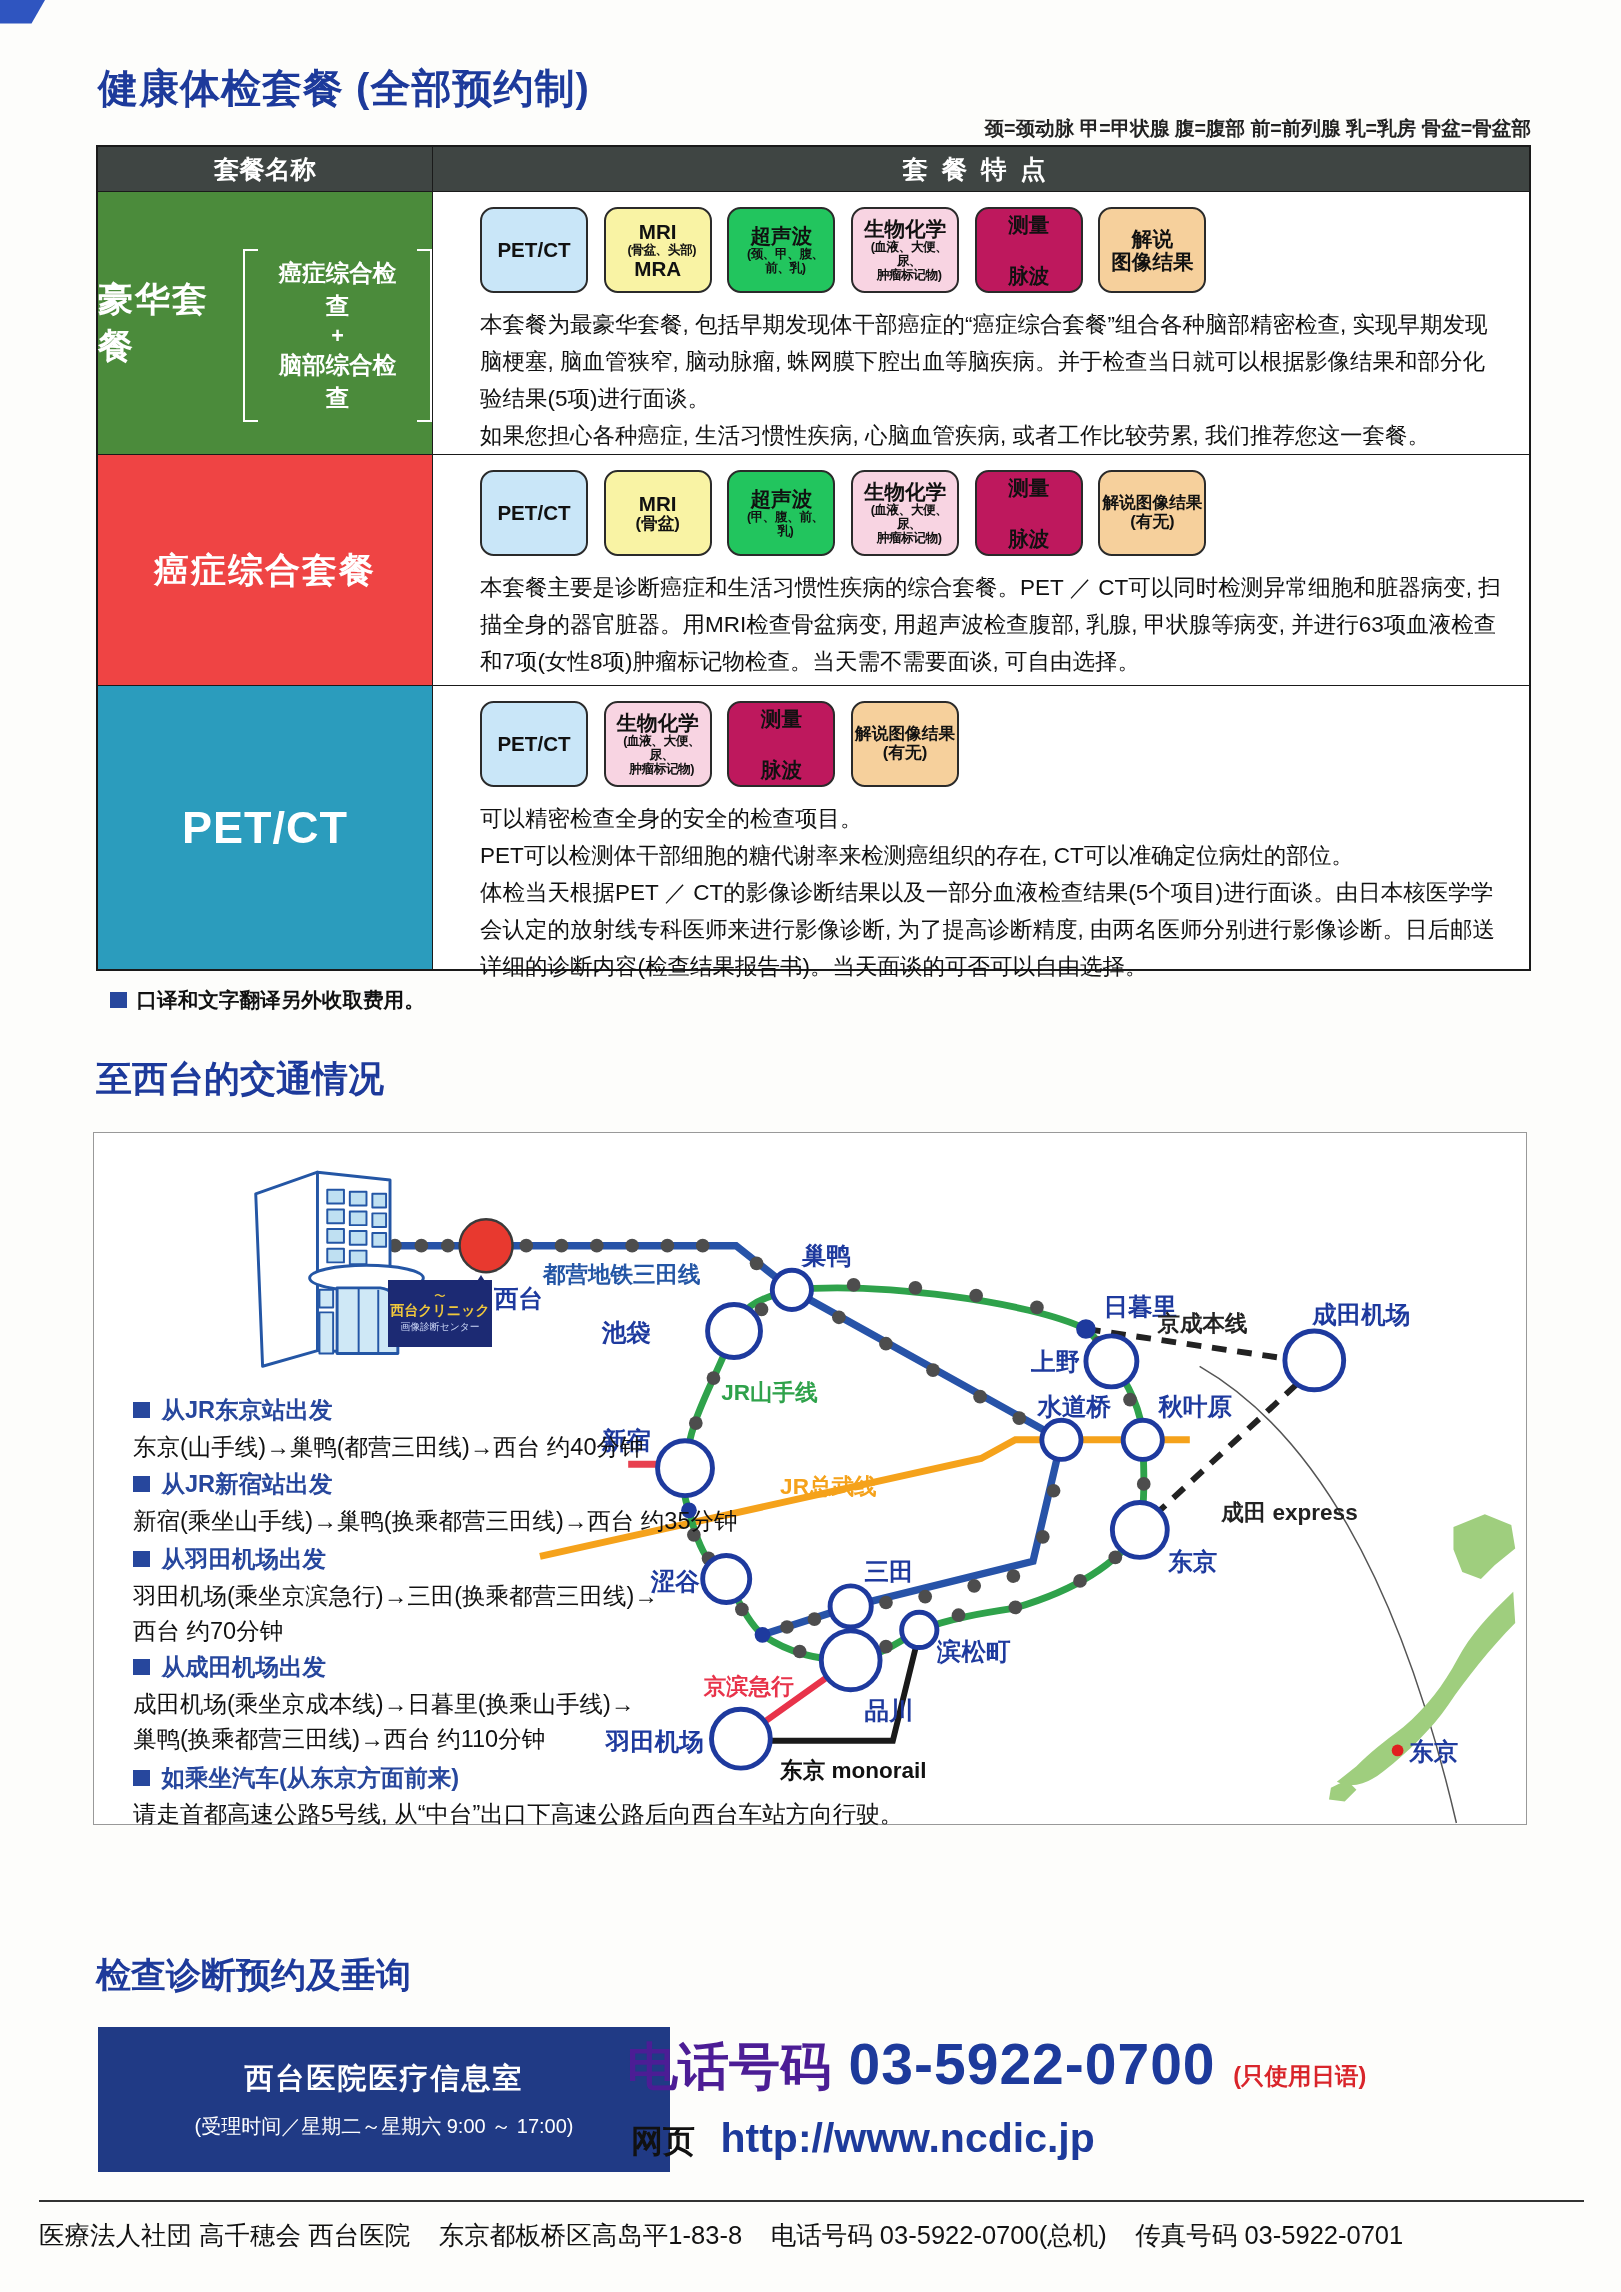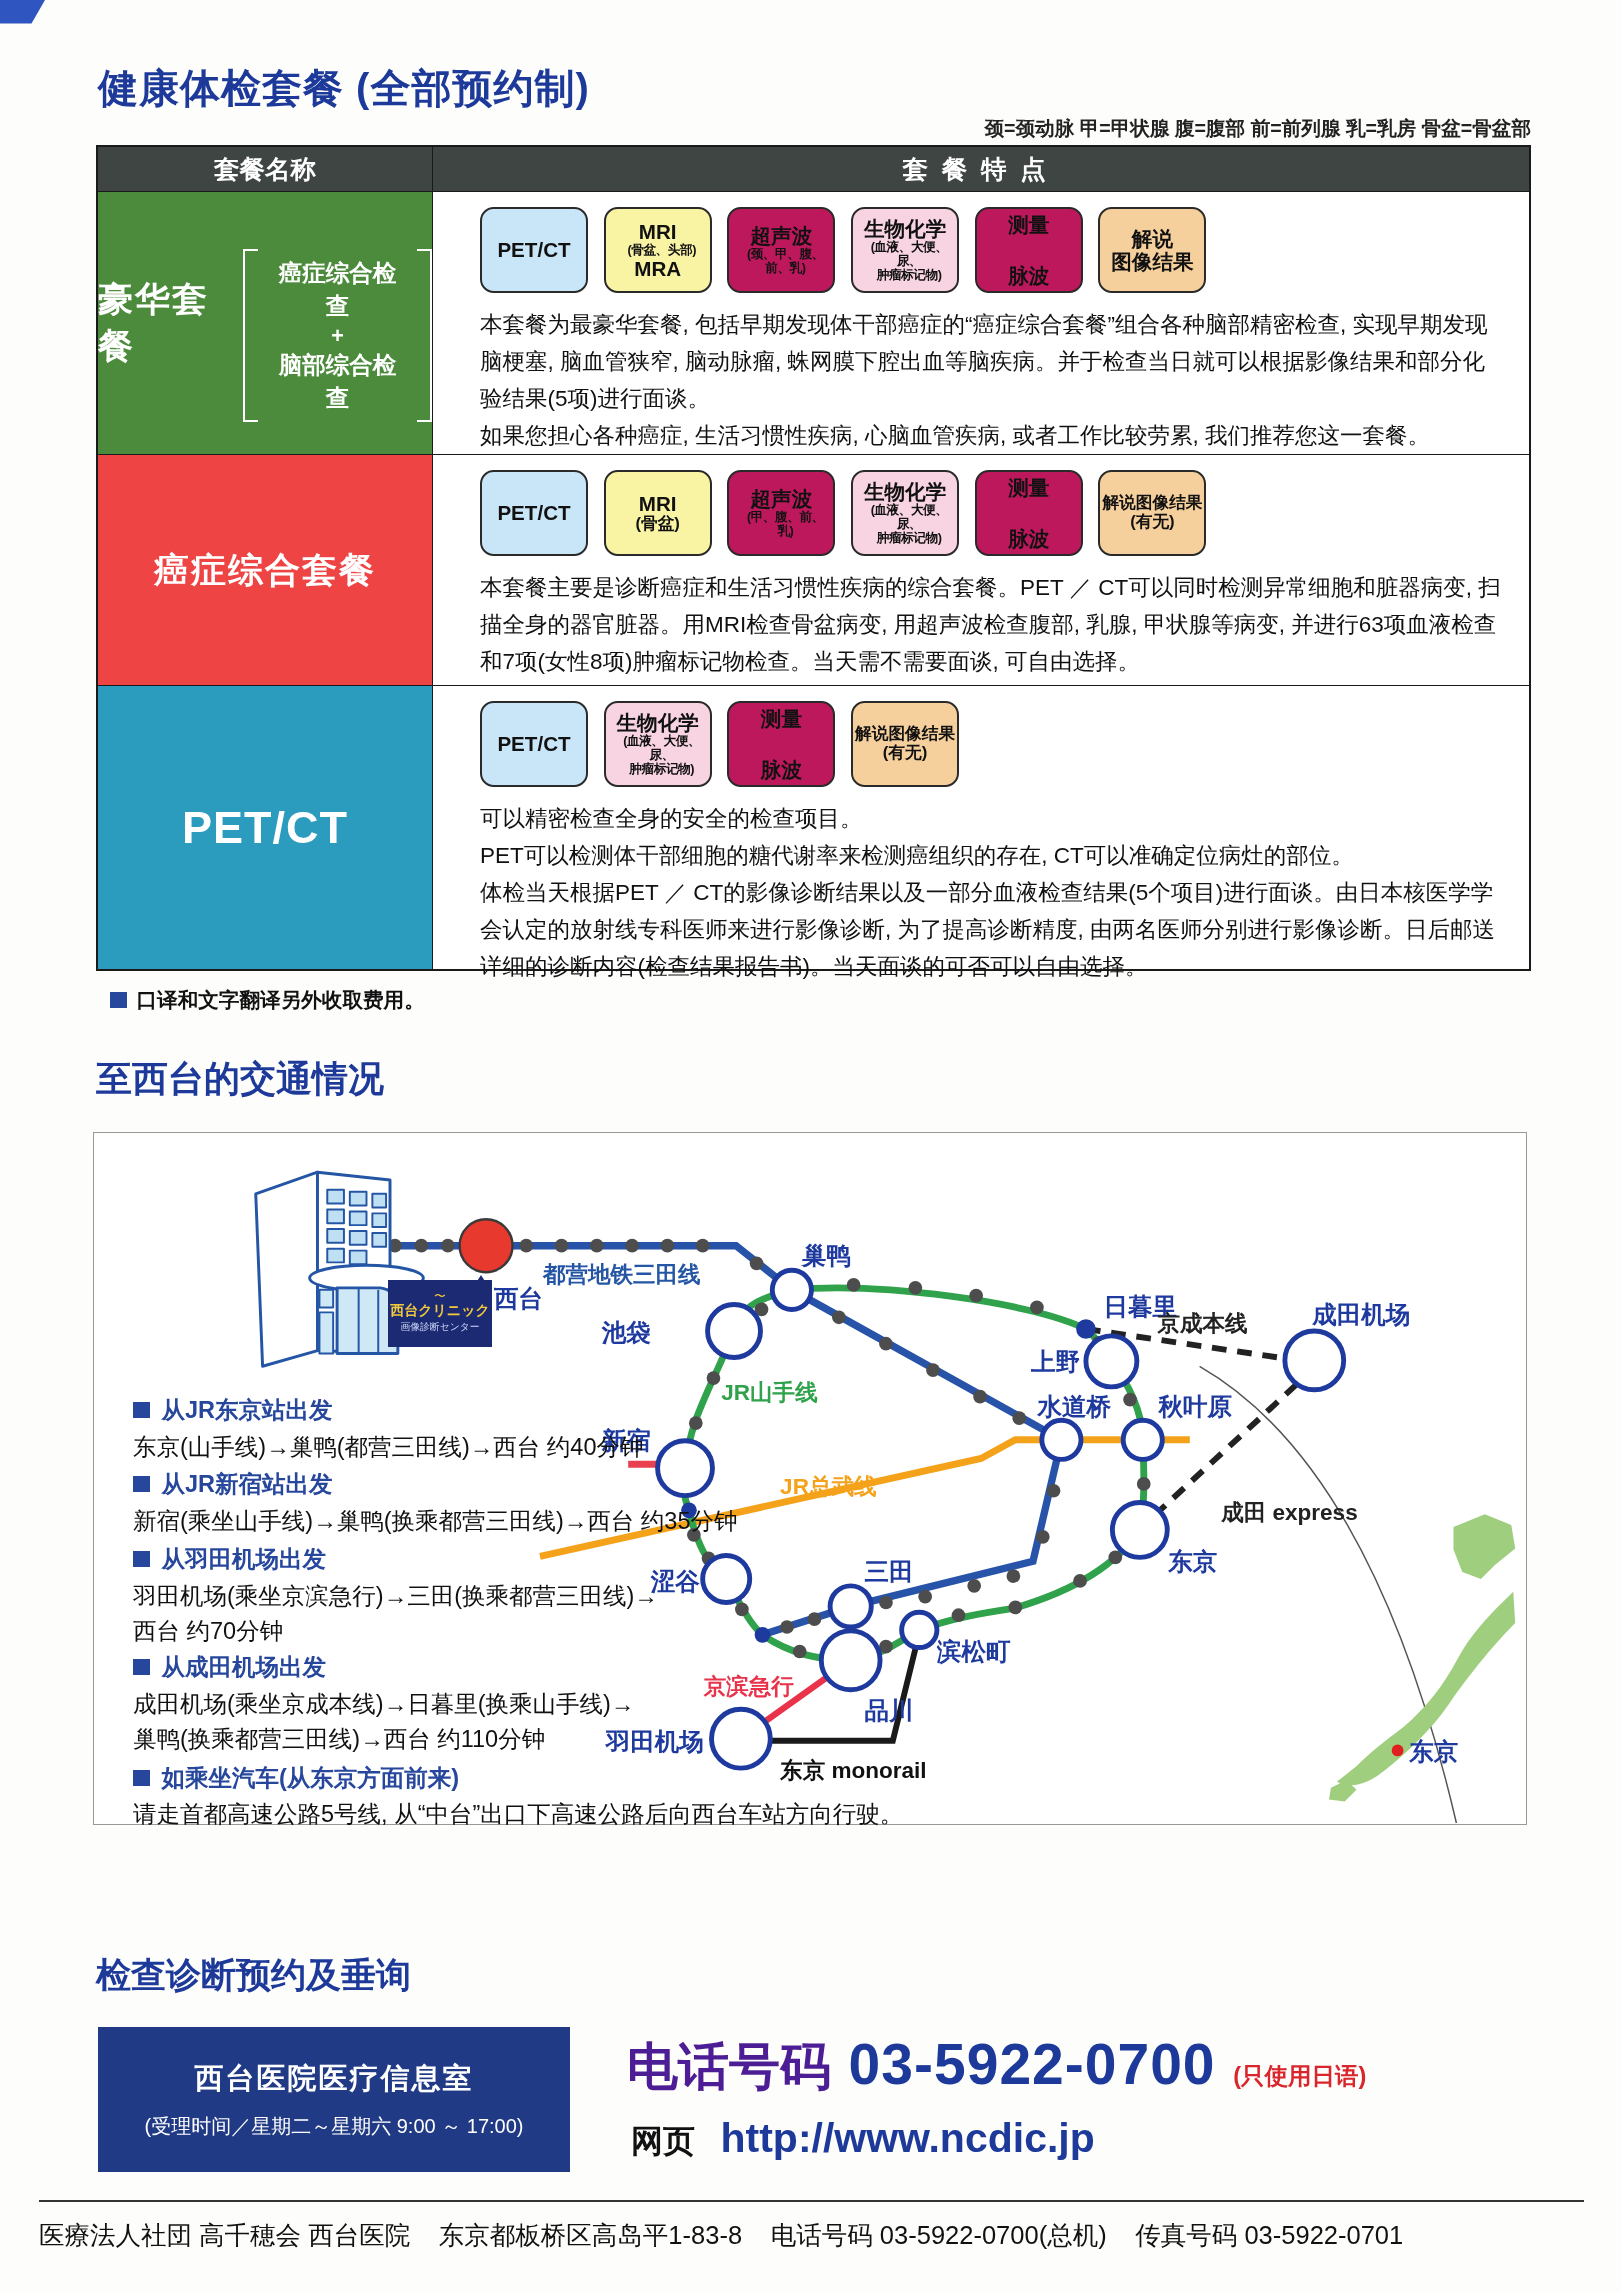--- a/index.html
+++ b/index.html
@@ -35,21 +35,21 @@
   .bracket-box::before{left:0;border-right:none;}
   .bracket-box::after{right:0;border-left:none;}
   .plus{font-size:21.6px;line-height:25.5px;}
   .feat-cell{padding:14.7px 25.5px 0 47px;background:#fff;}
   .badges{display:flex;gap:15.7px;margin-bottom:13.7px;}
   .badge{width:104px;height:82px;border:2px solid #2a2a2a;border-radius:13.7px;
          display:flex;flex-direction:column;align-items:center;justify-content:center;
          text-align:center;line-height:1.12;}
   .c-blue{background:#c9e6f8;}
   .c-yellow{background:#f9f3a4;}
-  .c-green{background:#be185d;}
+  .c-green{background:#22c55e;}
   .c-pink{background:#f8d4e2;}
   .c-lime{background:#be185d;gap:28px;}
   .c-peach{background:#f6d09c;}
   .b-lg{font-size:20.6px;font-weight:bold;}
   .b-md{font-size:16.7px;font-weight:bold;}
   .b-sm{font-size:12.7px;font-weight:bold;letter-spacing:-0.5px;padding-left:8px;}
   .feat-cell p{margin:0;font-size:22.5px;line-height:37px;font-weight:500;}
   
   .note{left:110px;top:986px;font-size:20.6px;font-weight:bold;display:flex;align-items:center;gap:9.8px;}
   .sq{display:inline-block;width:16.7px;height:16.7px;background:#27479d;flex:none;}
@@ -62,21 +62,21 @@
   .clinic-sign::before{content:"";position:absolute;right:3.9px;top:-11.8px;
                border:7.8px solid transparent;border-bottom:11.8px solid #1c2a73;}
   .cs1{color:#f0c83c;font-size:14px;font-weight:bold;}
   .cs2{color:#c9d4f5;font-size:9.8px;}
   .cs-logo{color:#f0c83c;font-size:11.8px;line-height:7.8px;}
   .access{left:39px;top:0;width:921px;height:691px;}
   .acc-h{position:absolute;font-size:23.5px;font-weight:bold;color:#27479d;display:flex;align-items:center;gap:11.8px;white-space:nowrap;}
   .acc-l{position:absolute;font-size:23.5px;color:#111;white-space:nowrap;font-weight:500;}
   
   .sec3-title{left:96px;top:1952px;font-size:35px;}
-  .info-box{left:98px;top:2027px;width:472px;height:145px;background:#203a85;color:#fff;
+  .info-box{left:98px;top:2027px;width:572px;height:145px;background:#203a85;color:#fff;
             display:flex;flex-direction:column;align-items:center;justify-content:center;gap:13.7px;}
   .ib-1{font-size:29px;font-weight:bold;letter-spacing:2px;}
   .ib-2{font-size:20px;}
   .phone-row{left:627px;top:2031px;display:flex;align-items:baseline;gap:17.6px;white-space:nowrap;}
   .p-label{font-size:51px;font-weight:bold;color:#4c1d95;}
   .p-num{font-size:57px;font-weight:bold;color:#1d3a9b;letter-spacing:1px;}
   .p-note{font-size:23.5px;font-weight:bold;color:#d9252b;}
   .web-row{left:631px;top:2115px;display:flex;align-items:baseline;gap:25.5px;}
   .w-label{font-size:32px;font-weight:bold;color:#111;}
   .w-url{font-size:41px;font-weight:bold;color:#1d3a9b;}

